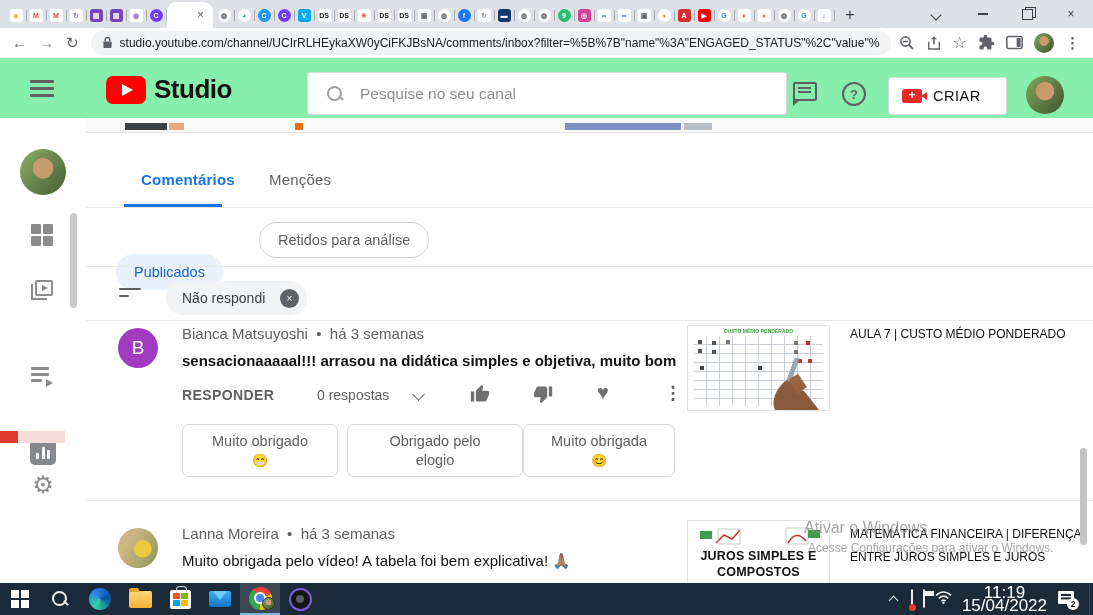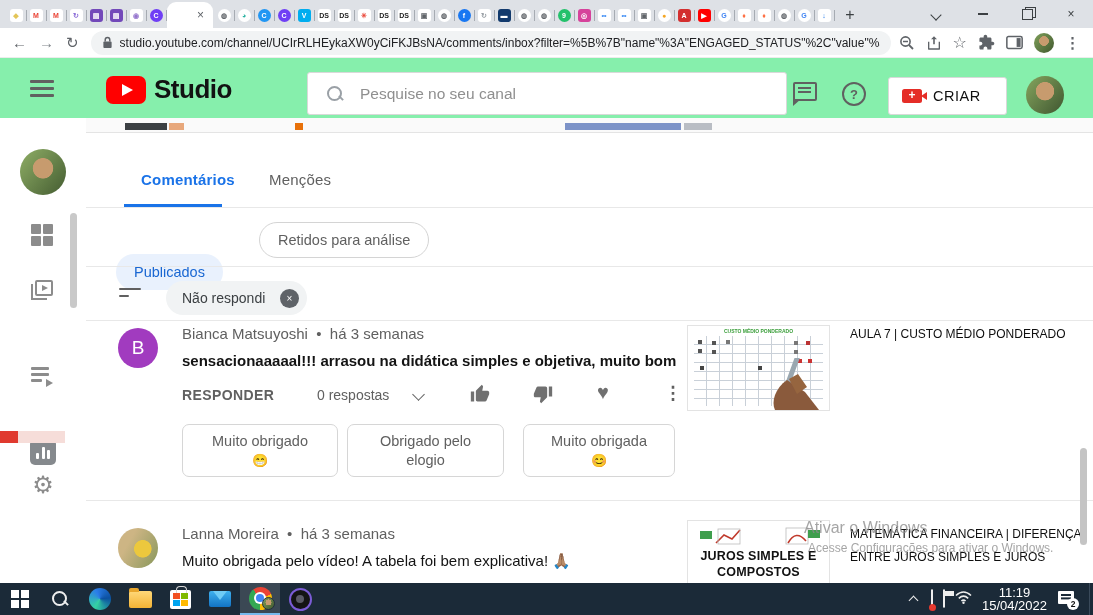--- a/index.html
+++ b/index.html
@@ -193,21 +193,21 @@
   .tray { position:absolute; right:0; top:0; height:32px; display:flex; align-items:center; }
   .tray-chev { width:10px; height:10px; position:relative; margin-right:12px; cursor:pointer; }
   .tray-chev::before { content:""; position:absolute; left:1px; top:3px; width:6px; height:6px;
                        border:solid #eee; border-width:1.8px 0 0 1.8px; transform:rotate(45deg); }
   .tray-ic { margin-right:10px; cursor:pointer; position:relative; }
   .ic-display { width:16px; height:12px; border:1.6px solid #eee; border-radius:1px; }
   .ic-display::after { content:""; position:absolute; right:-3px; bottom:-3px; width:7px; height:7px; background:#e6392e; border-radius:50%; }
   .ic-battery { width:16px; height:9px; border:1.4px solid #eee; border-radius:1px; position:relative; }
   .ic-battery::before { content:""; position:absolute; right:-3.4px; top:1.5px; width:2px; height:4px; background:#eee; }
   .ic-battery::after { content:""; position:absolute; left:1px; top:1px; width:9px; height:5px; background:#eee; }
-  .clock { color:#fff; font-size:13px; line-height:13px; text-align:center; margin-right:10px; cursor:pointer; }
+  .clock { color:#fff; font-size:17px; line-height:13px; text-align:center; margin-right:10px; cursor:pointer; }
   .notif { position:relative; width:20px; height:18px; margin-right:10px; cursor:pointer; }
   .notif-box { position:absolute; left:1px; top:1px; width:16px; height:13px; background:#fff; border-radius:1px; }
   .notif-box::before { content:""; position:absolute; left:3px; top:3px; width:10px; height:1.6px; background:#1b2a38; box-shadow:0 3.4px 0 #1b2a38; }
   .notif-badge { position:absolute; right:-2px; bottom:-2px; width:12px; height:12px; border-radius:50%; background:#fff;
                  color:#111; font-size:8.5px; font-weight:bold; display:flex; align-items:center; justify-content:center; }
   .show-desktop { width:4px; height:32px; border-left:1px solid #3a4a5a; margin-left:2px; cursor:pointer; }
 </style>
 </head>
 <body>
 
@@ -488,21 +488,21 @@
         </g>
       </svg>
       <span class="act-ic" style="left:415px; top:-2px; font-size:20px; color:#707070;">♥</span>
       <span class="act-ic" style="left:482px; top:-1px; font-size:18px; color:#606060; font-weight:bold;">⋮</span>
     </div>
 
     <div class="smart-chip" style="left:96px; width:156px;">
       <div>Muito obrigado</div>
       <div style="font-size:13px;">😁</div>
     </div>
-    <div class="smart-chip" style="left:261px; width:157px;">
+    <div class="smart-chip" style="left:261px; width:176px;">
       <div>Obrigado pelo</div>
       <div>elogio</div>
     </div>
     <div class="smart-chip" style="left:437px; width:152px;">
       <div>Muito obrigada</div>
       <div style="font-size:13px;">😊</div>
     </div>
 
     <div class="thumb" style="top:192px; height:86px;">
       <div class="t1-caption">CUSTO MÉDIO PONDERADO</div>

